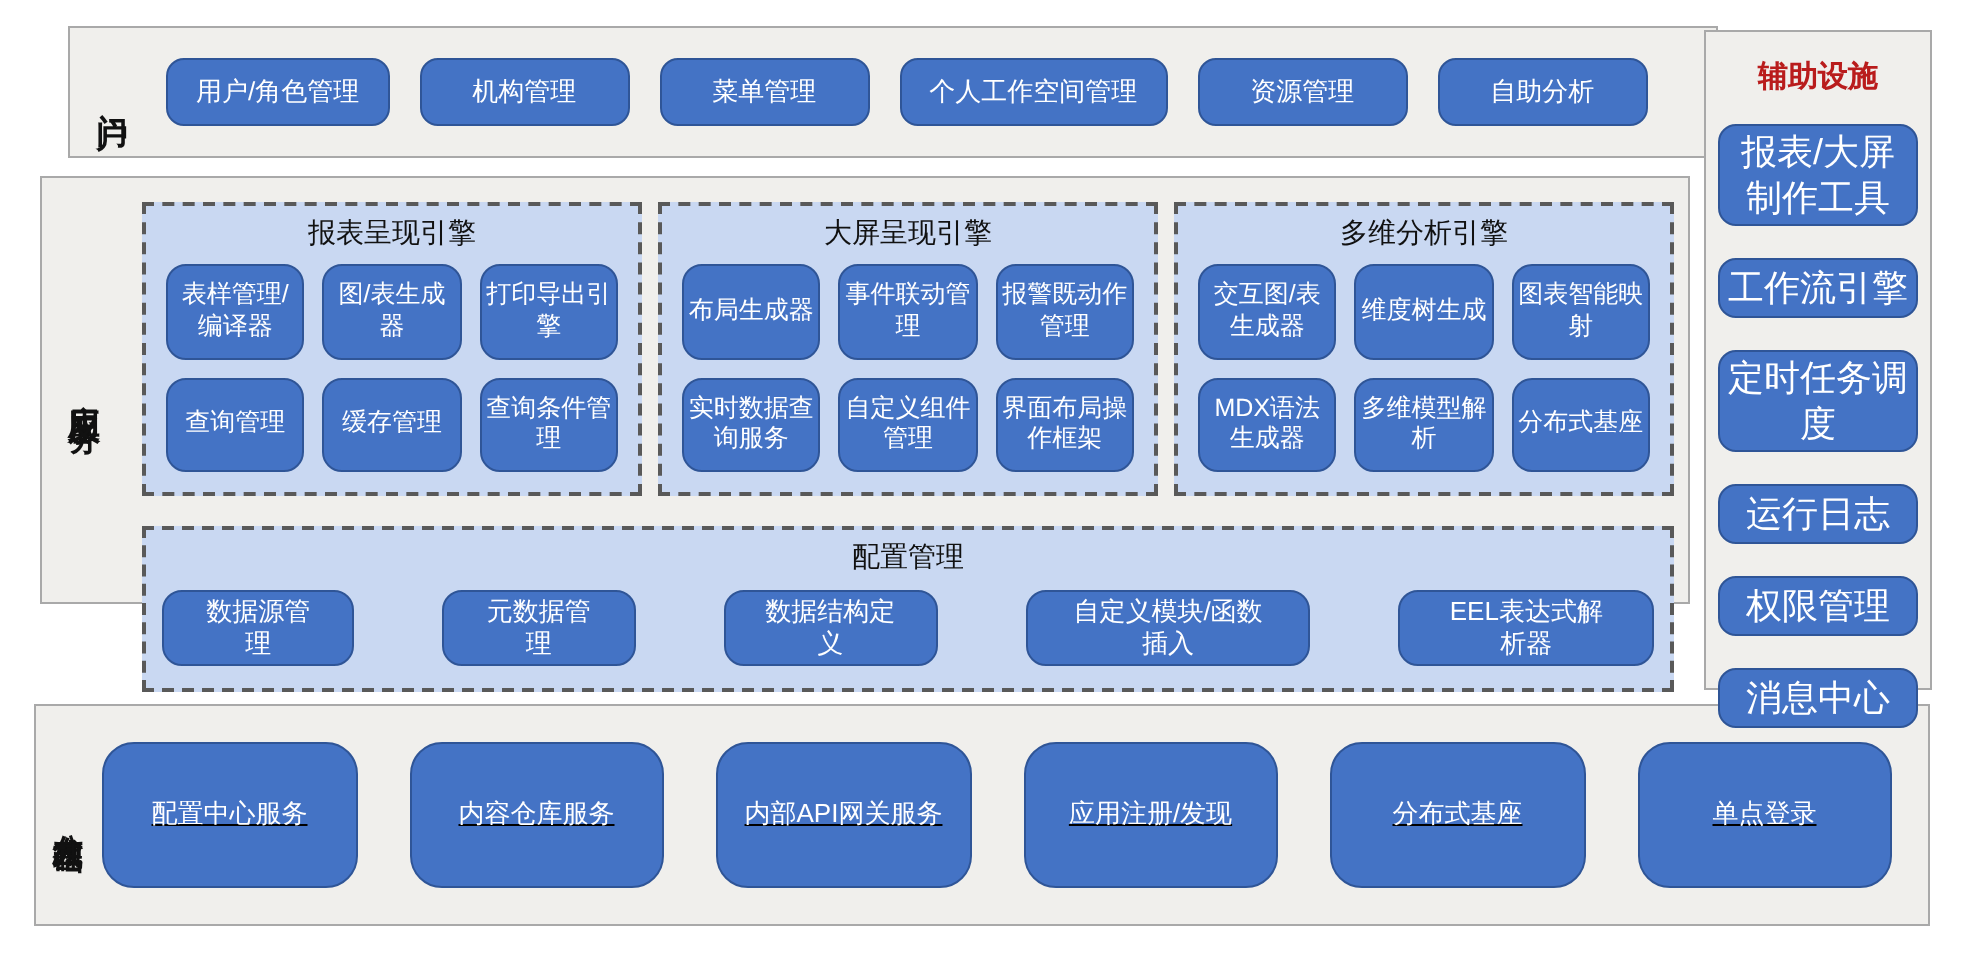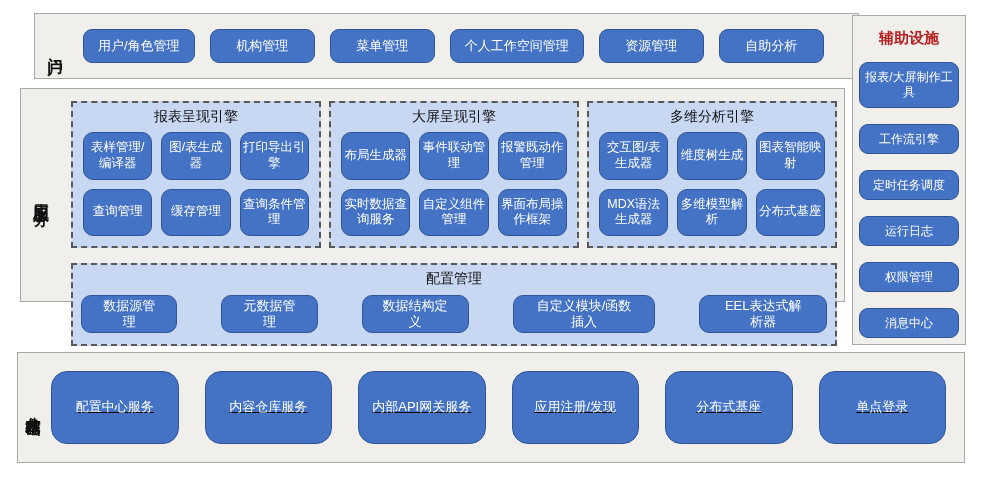--- a/index.html
+++ b/index.html
@@ -47,21 +47,21 @@
   .config-row .btn{height:38px;font-size:13px;padding:0 20px;border-radius:10px;}
   
   .foundation{left:17px;top:352px;width:948px;height:111px;display:flex;align-items:center;}
   .foundation .v-label{margin-left:8px;font-size:15px;letter-spacing:1px;}
   .foundation-row{display:flex;gap:26px;margin-left:10px;margin-right:18px;flex:1;align-items:flex-start;text-decoration:underline;}
   .foundation-row .btn{height:73px;font-size:13px;border-radius:16px;flex:1;padding:0 10px;}
   
   .aux{left:852px;top:15px;width:114px;height:330px;display:flex;flex-direction:column;align-items:center;}
   .aux-title{font-weight:bold;font-size:15px;color:#b91c1c;margin:13px 0 14px;}
   .aux-col{display:flex;flex-direction:column;gap:16px;width:100px;}
-  .aux-col .btn{font-size:12px;min-height:30px;padding:2px 4px;border-radius:9px;}
+  .aux-col .btn{font-size:18px;min-height:30px;padding:2px 4px;border-radius:9px;}
   .aux-col .btn.tall{min-height:46px;}
 </style>
 </head>
 <body>
 
 <div class="canvas">
 
   <div class="box portal">
     <div class="v-label">门户</div>
     <div class="portal-row">

